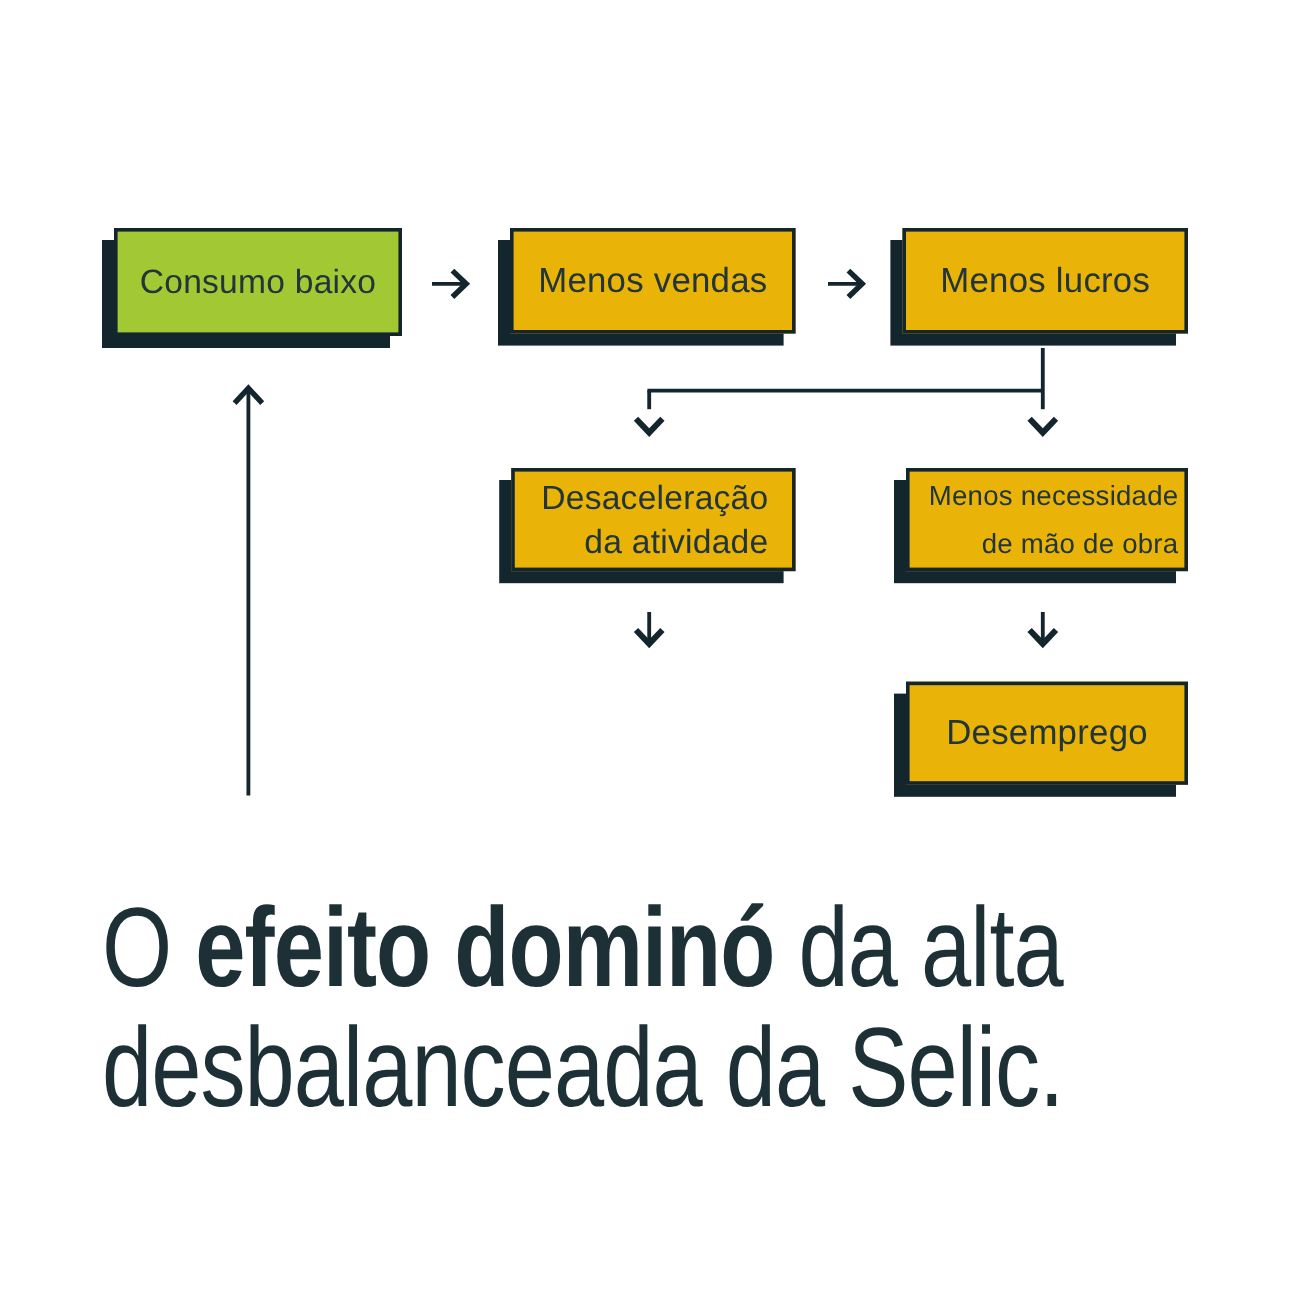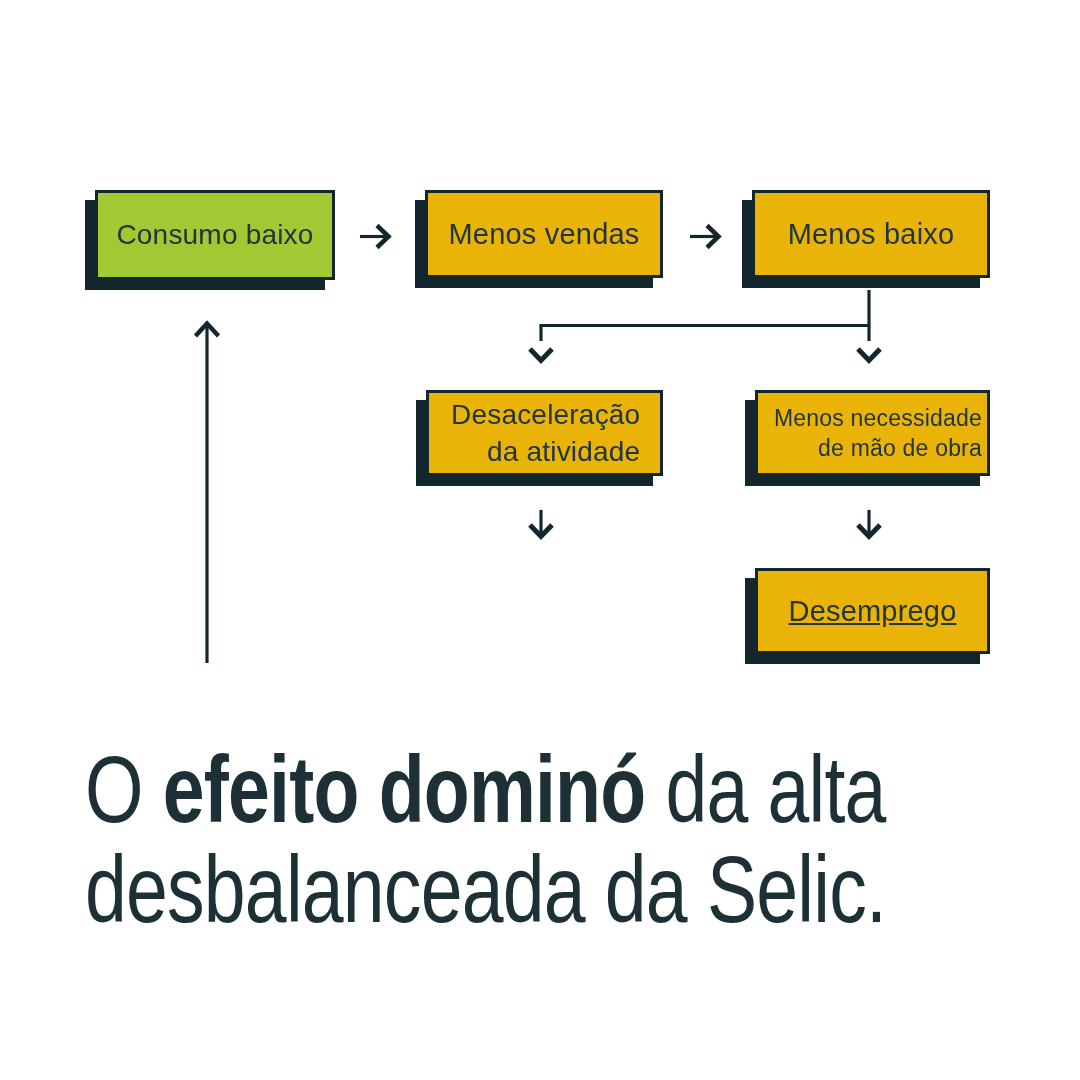--- a/index.html
+++ b/index.html
@@ -37,21 +37,21 @@
     font-size:29px;color:var(--box-text);
     letter-spacing:0.2px;
     text-align:center;
   }
   .box.green{background:var(--accent);font-size:28px;}
   .box.left{
     justify-content:flex-start;text-align:right;
     white-space:pre-line;
   }
   .box.b-desaceleracao{font-size:28px;line-height:37px;padding-left:22px;}
-  .box.b-necessidade{font-size:23px;line-height:30px;padding-left:16px;}
+  .box.b-necessidade{font-size:23px;line-height:40px;padding-left:16px;}
   .title{
     position:absolute;left:85px;top:740px;
     color:var(--title-text);
     font-size:94px;line-height:100px;
     letter-spacing:-1px;
     font-weight:300;
     transform:scaleX(0.80);
     transform-origin:left top;
     white-space:nowrap;
   }
@@ -100,35 +100,35 @@
 
   <div class="box green" style="left:95px;top:190px;width:240px;height:90px;">
     <span>Consumo baixo</span>
   </div>
 
   <div class="box" style="left:425px;top:190px;width:238px;height:88px;">
     <span>Menos vendas</span>
   </div>
 
   <div class="box" style="left:752px;top:190px;width:238px;height:88px;">
-    <span>Menos baixo</span>
+    <span>Menos lucros</span>
   </div>
 
   <div class="box left b-desaceleracao" style="left:426px;top:390px;width:237px;height:86px;">
     <span>Desaceleração
 da atividade</span>
   </div>
 
   <div class="box left b-necessidade" style="left:755px;top:390px;width:235px;height:86px;">
     <span>Menos necessidade
 de mão de obra</span>
   </div>
 
 
-  <div class="box" style="left:755px;top:568px;width:235px;height:86px;text-decoration:underline;">
+  <div class="box" style="left:755px;top:568px;width:235px;height:86px;">
     <span>Desemprego</span>
   </div>
 
   <div class="title">
     <div><span>O </span><span class="em">efeito dominó</span><span> da alta</span></div>
     <div>desbalanceada da Selic.</div>
   </div>
 
 </div>
 

